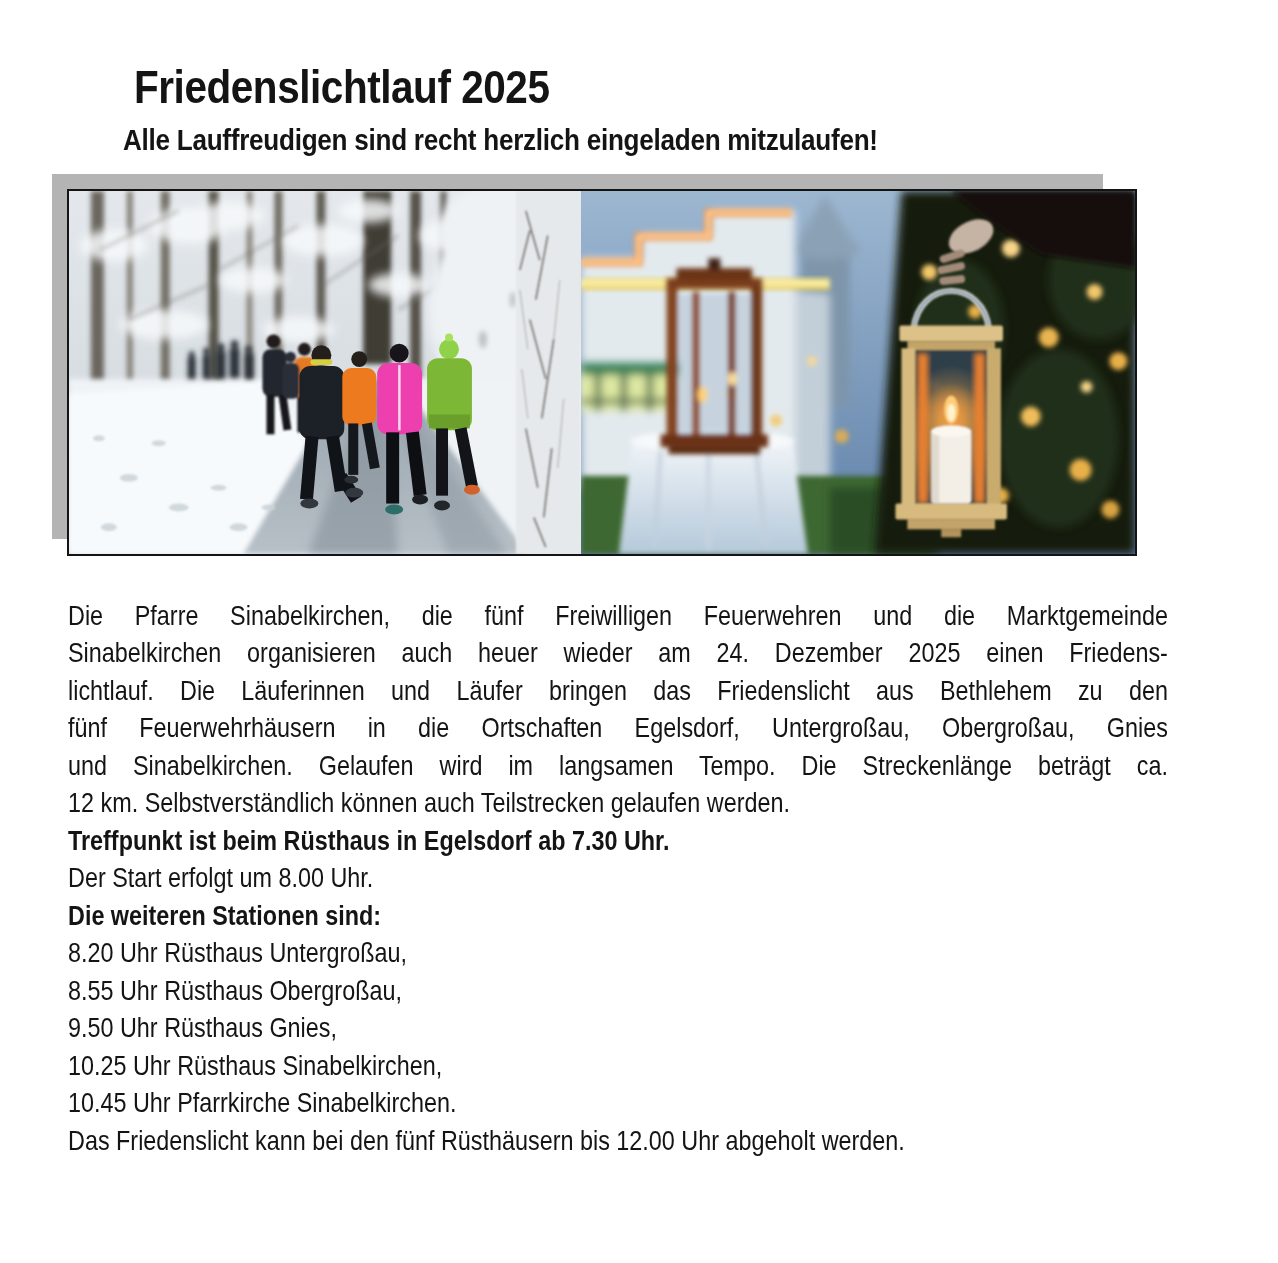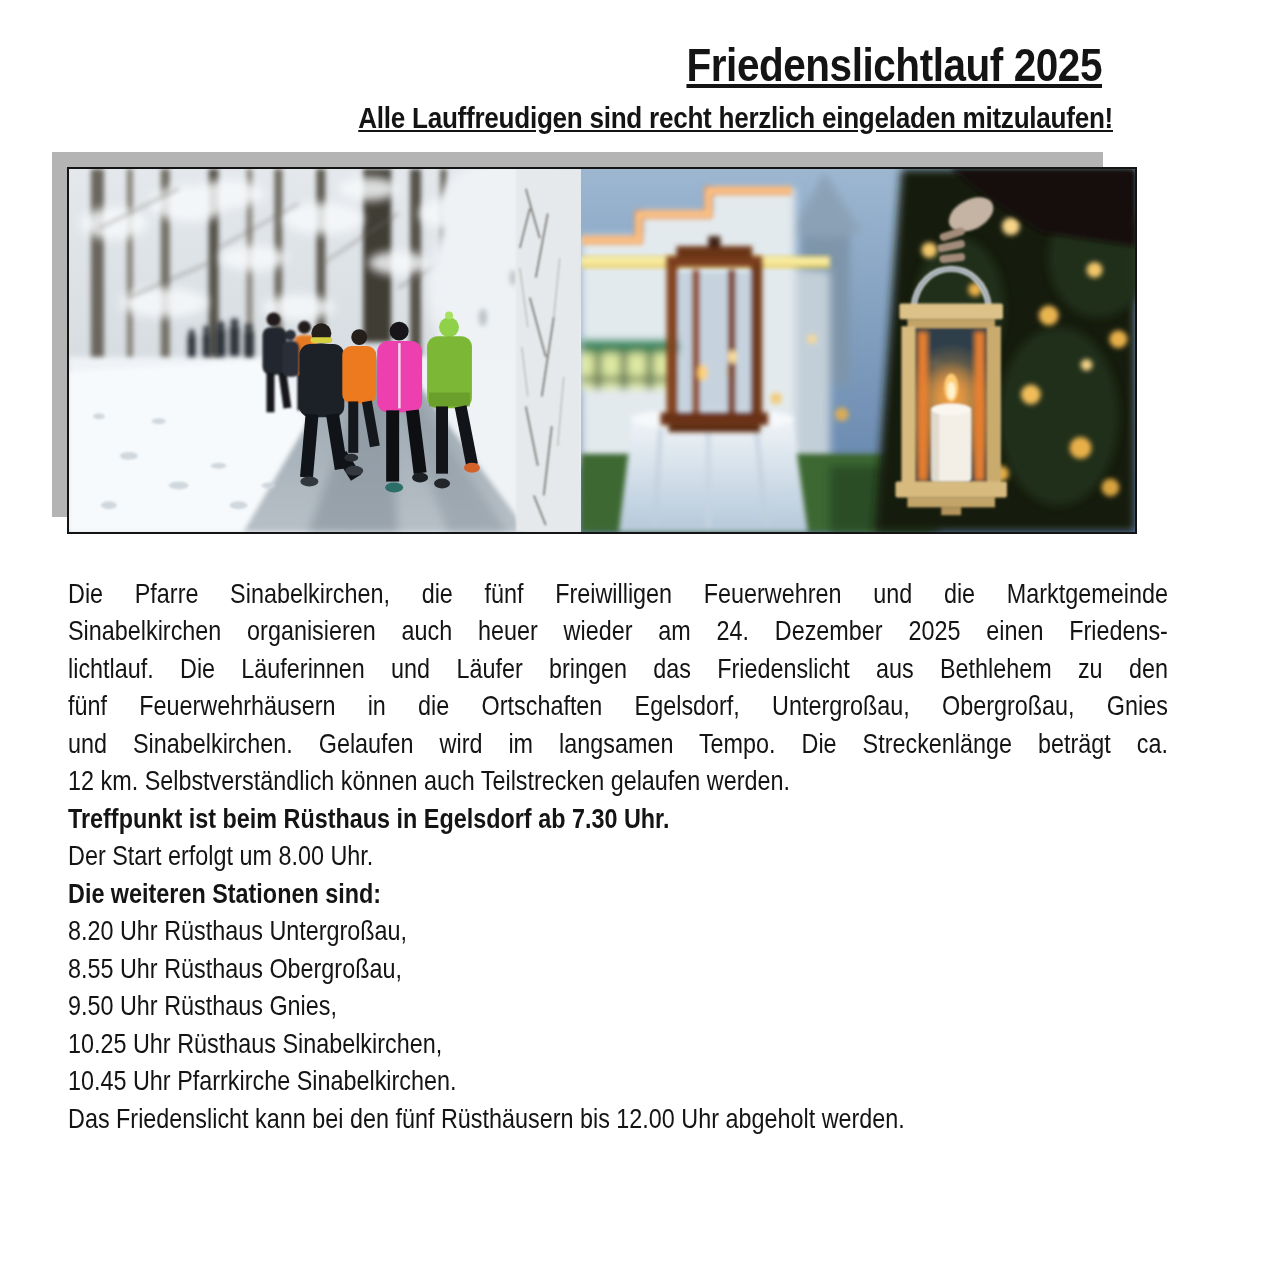--- a/index.html
+++ b/index.html
@@ -3,21 +3,21 @@
 <meta charset="utf-8">
 <style>
   html,body{margin:0;padding:0;background:#ffffff;}
   body{
     width:1278px;height:1263px;overflow:hidden;
     font-family:"Liberation Sans", sans-serif;color:#141414;
   }
   .page{position:relative;width:1278px;height:1263px;background:#fff;}
 
   
-  .head{width:1100px;margin:0 0 0 68px;padding-top:40px;text-align:right;text-decoration:underline;}
+  .head{width:1100px;margin:0 0 0 68px;padding-top:62px;text-align:left;}
   .title{
     font-size:46px;font-weight:bold;line-height:1.12;margin:0;
     transform:scaleX(0.88);letter-spacing:-0.5px;
   }
   .subtitle{
     font-size:29px;font-weight:bold;margin:10px 0 0 0;
     transform:scaleX(0.90);letter-spacing:-0.3px;
   }
 
   

